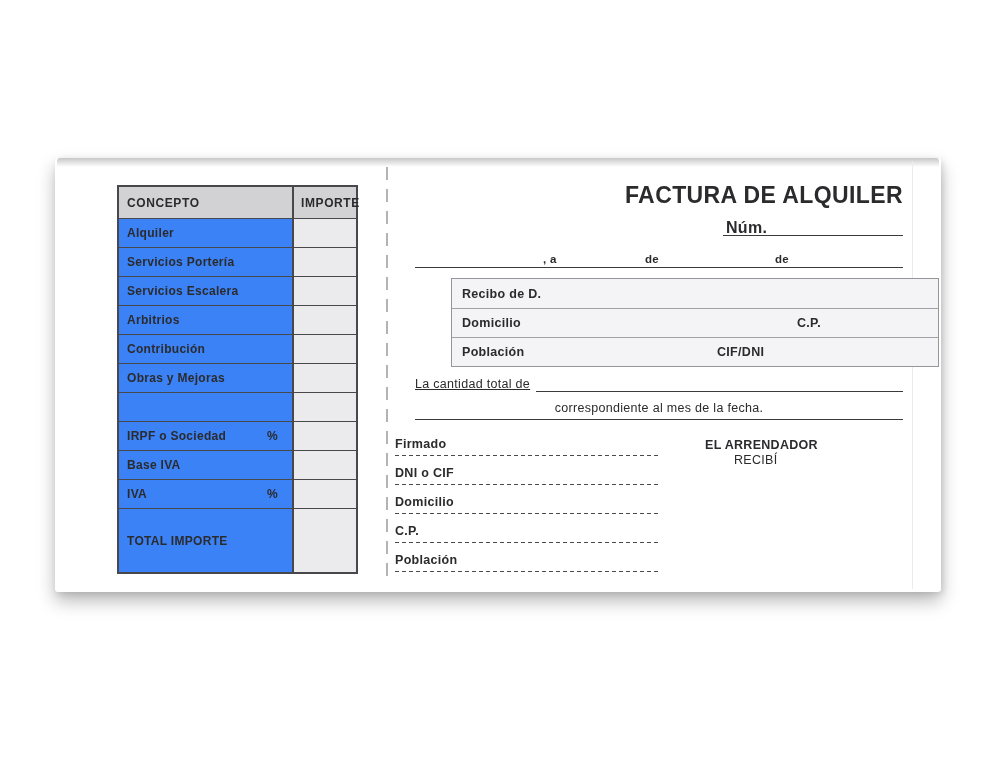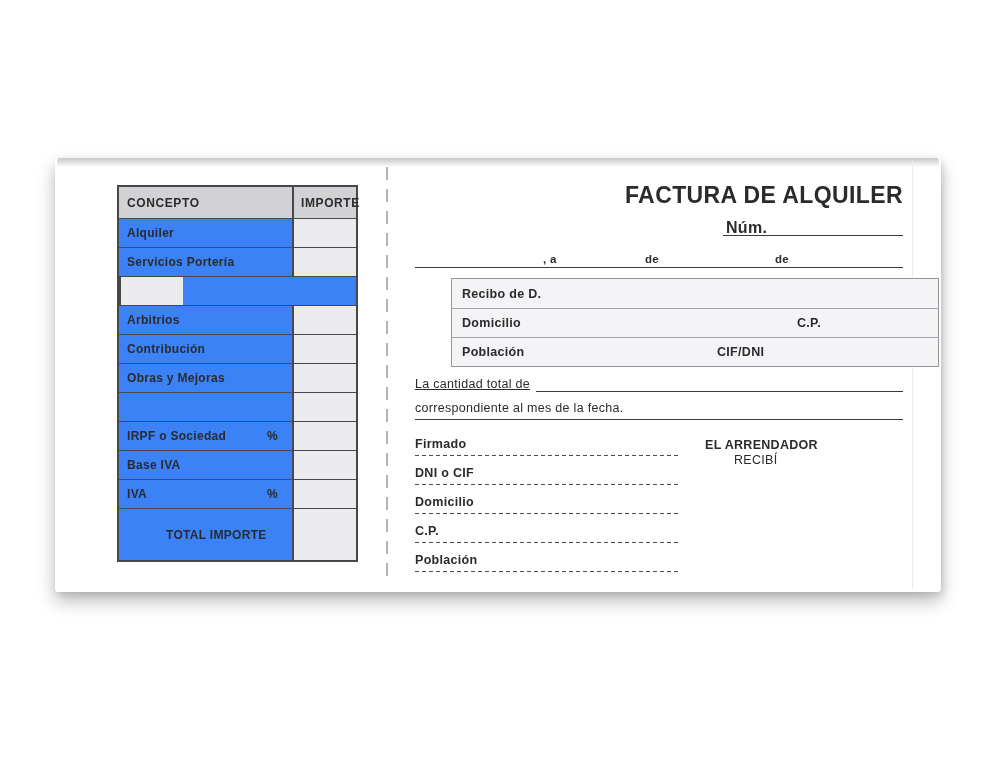--- a/index.html
+++ b/index.html
@@ -25,21 +25,21 @@
           border:2px solid #48484c; background:#3b82f6; }
   .trow { display:flex; height:29px; border-top:1px solid #48484c; }
   .trow.thead { border-top:none; height:31px; }
   .trow .c1 { flex:1; display:flex; align-items:center; justify-content:space-between;
           padding:0 14px 0 8px; font-size:12px; font-weight:bold; letter-spacing:0.3px; }
   .trow .c2 { width:64px; border-left:2px solid #48484c; background:#ebebed; }
   .trow.thead .c1, .trow.thead .c2 { background:#d2d2d4; }
   .trow.thead .c1 { font-size:12px; letter-spacing:0.6px; }
   .trow.thead .c2 { display:flex; align-items:center; padding-left:7px;
           font-size:12px; font-weight:bold; letter-spacing:0.6px; }
-  .trow.total { height:52px;padding-left:39px; }
+  .trow.total { height:64px; }
   .pct { font-weight:bold; }
 
   
   .inv-title { position:absolute; top:24px; right:38px; font-size:23px; font-weight:bold;
           letter-spacing:0.4px; white-space:nowrap; }
 
   .num-block { position:absolute; left:668px; top:58px; width:180px; height:20px;
           border-bottom:1.5px solid #3a3a3c; font-size:16px; font-weight:bold;
           letter-spacing:0.3px; padding:3px 0 0 3px; }
 
@@ -61,24 +61,24 @@
   .cp-pos  { left:345px; }
   .cif-pos { left:265px; }
 
   .amount1 { position:absolute; left:360px; top:218px; width:488px;
           display:flex; align-items:flex-end; }
   .amount1 .lbl { font-size:12.5px; letter-spacing:0.3px; padding:0 6px 1px 0;
           white-space:nowrap;text-decoration:underline; }
   .amount1 .fill { flex:1; border-bottom:1.5px solid #3a3a3c; height:16px; }
 
   .amount2 { position:absolute; left:360px; top:243px; width:488px;
-          border-bottom:1.5px solid #3a3a3c; text-align:left;
+          border-bottom:1.5px solid #3a3a3c; text-align:center;
           font-size:12.5px; letter-spacing:0.3px; padding-bottom:4px; }
 
-  .fields { position:absolute; left:360px; top:279px; width:263px; }
+  .fields { position:absolute; left:340px; top:279px; width:263px; }
   .field { height:29px; }
   .field .flabel { font-size:12.5px; font-weight:bold; letter-spacing:0.3px;
           line-height:14px; }
   .field .fline { margin-top:3px; height:2px;
           background:repeating-linear-gradient(to right, #4a4a4e 0 4px, transparent 4px 7px);
           background-size:100% 1.5px; background-repeat:no-repeat; background-position:bottom; }
 
   .signature { position:absolute; left:650px; top:280px; font-size:12.5px;
           letter-spacing:0.3px; line-height:15px; }
   .signature .sig1 { font-weight:bold; }
@@ -107,20 +107,24 @@
         <div class="c2"></div>
       </div>
       <div class="trow">
         <div class="c1">
             <span>Servicios Portería</span>
             <span class="pct"></span>
           </div>
         <div class="c2"></div>
       </div>
       <div class="trow">
+        <div class="c1">
+            <span>Servicios Escalera</span>
+            <span class="pct"></span>
+          </div>
         <div class="c2"></div>
       </div>
       <div class="trow">
         <div class="c1">
             <span>Arbitrios</span>
             <span class="pct"></span>
           </div>
         <div class="c2"></div>
       </div>
       <div class="trow">

